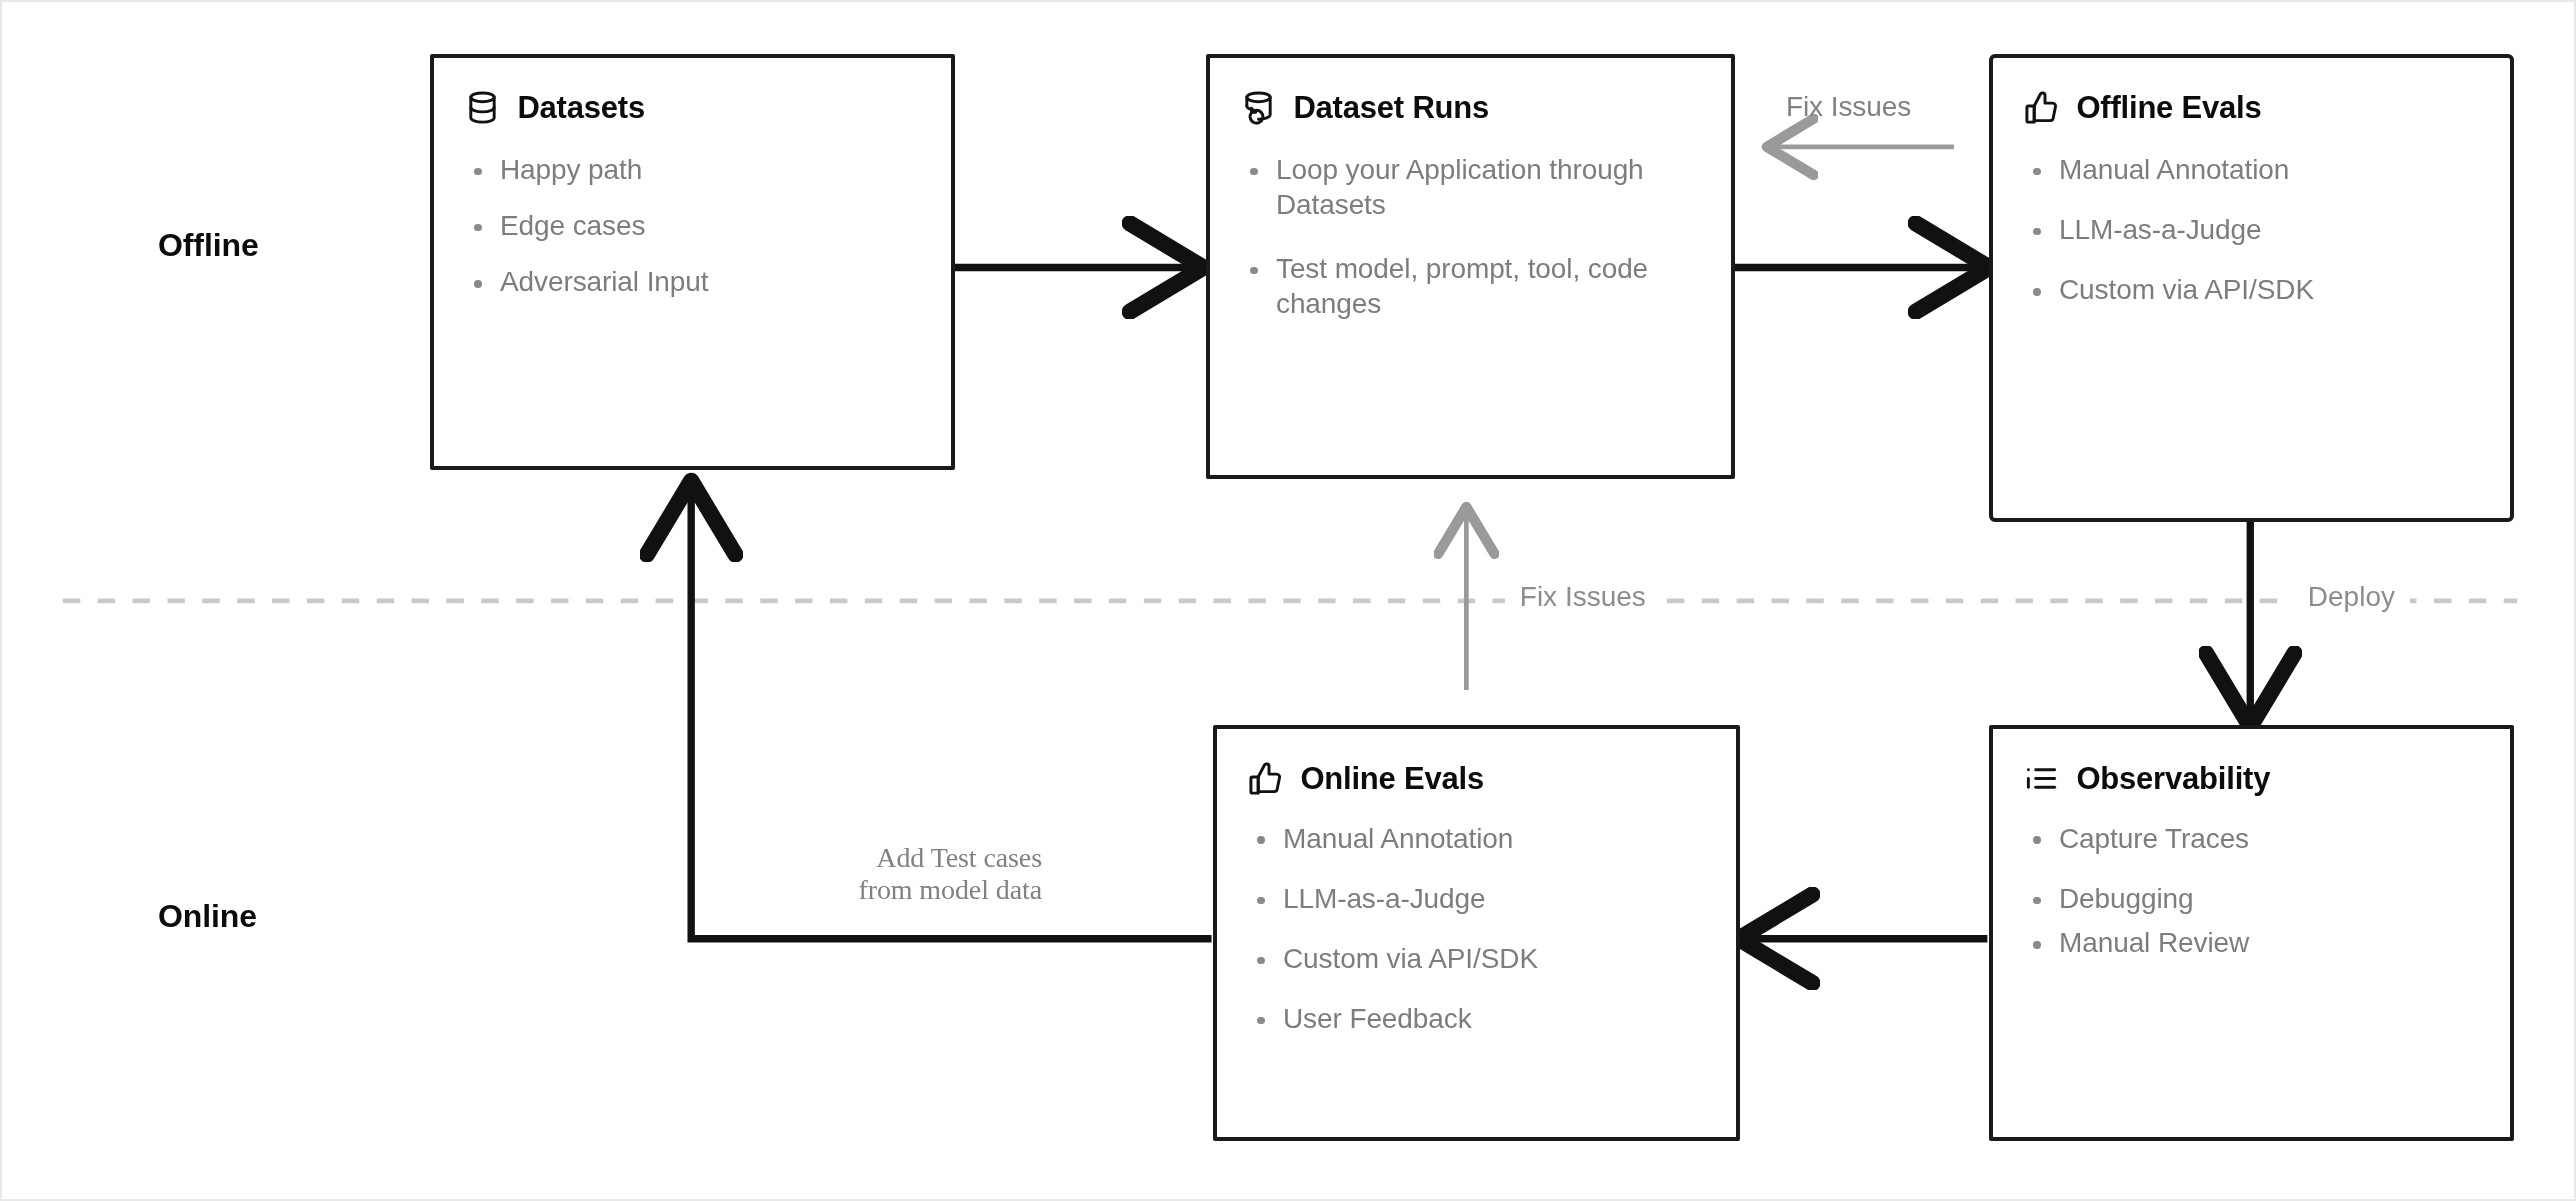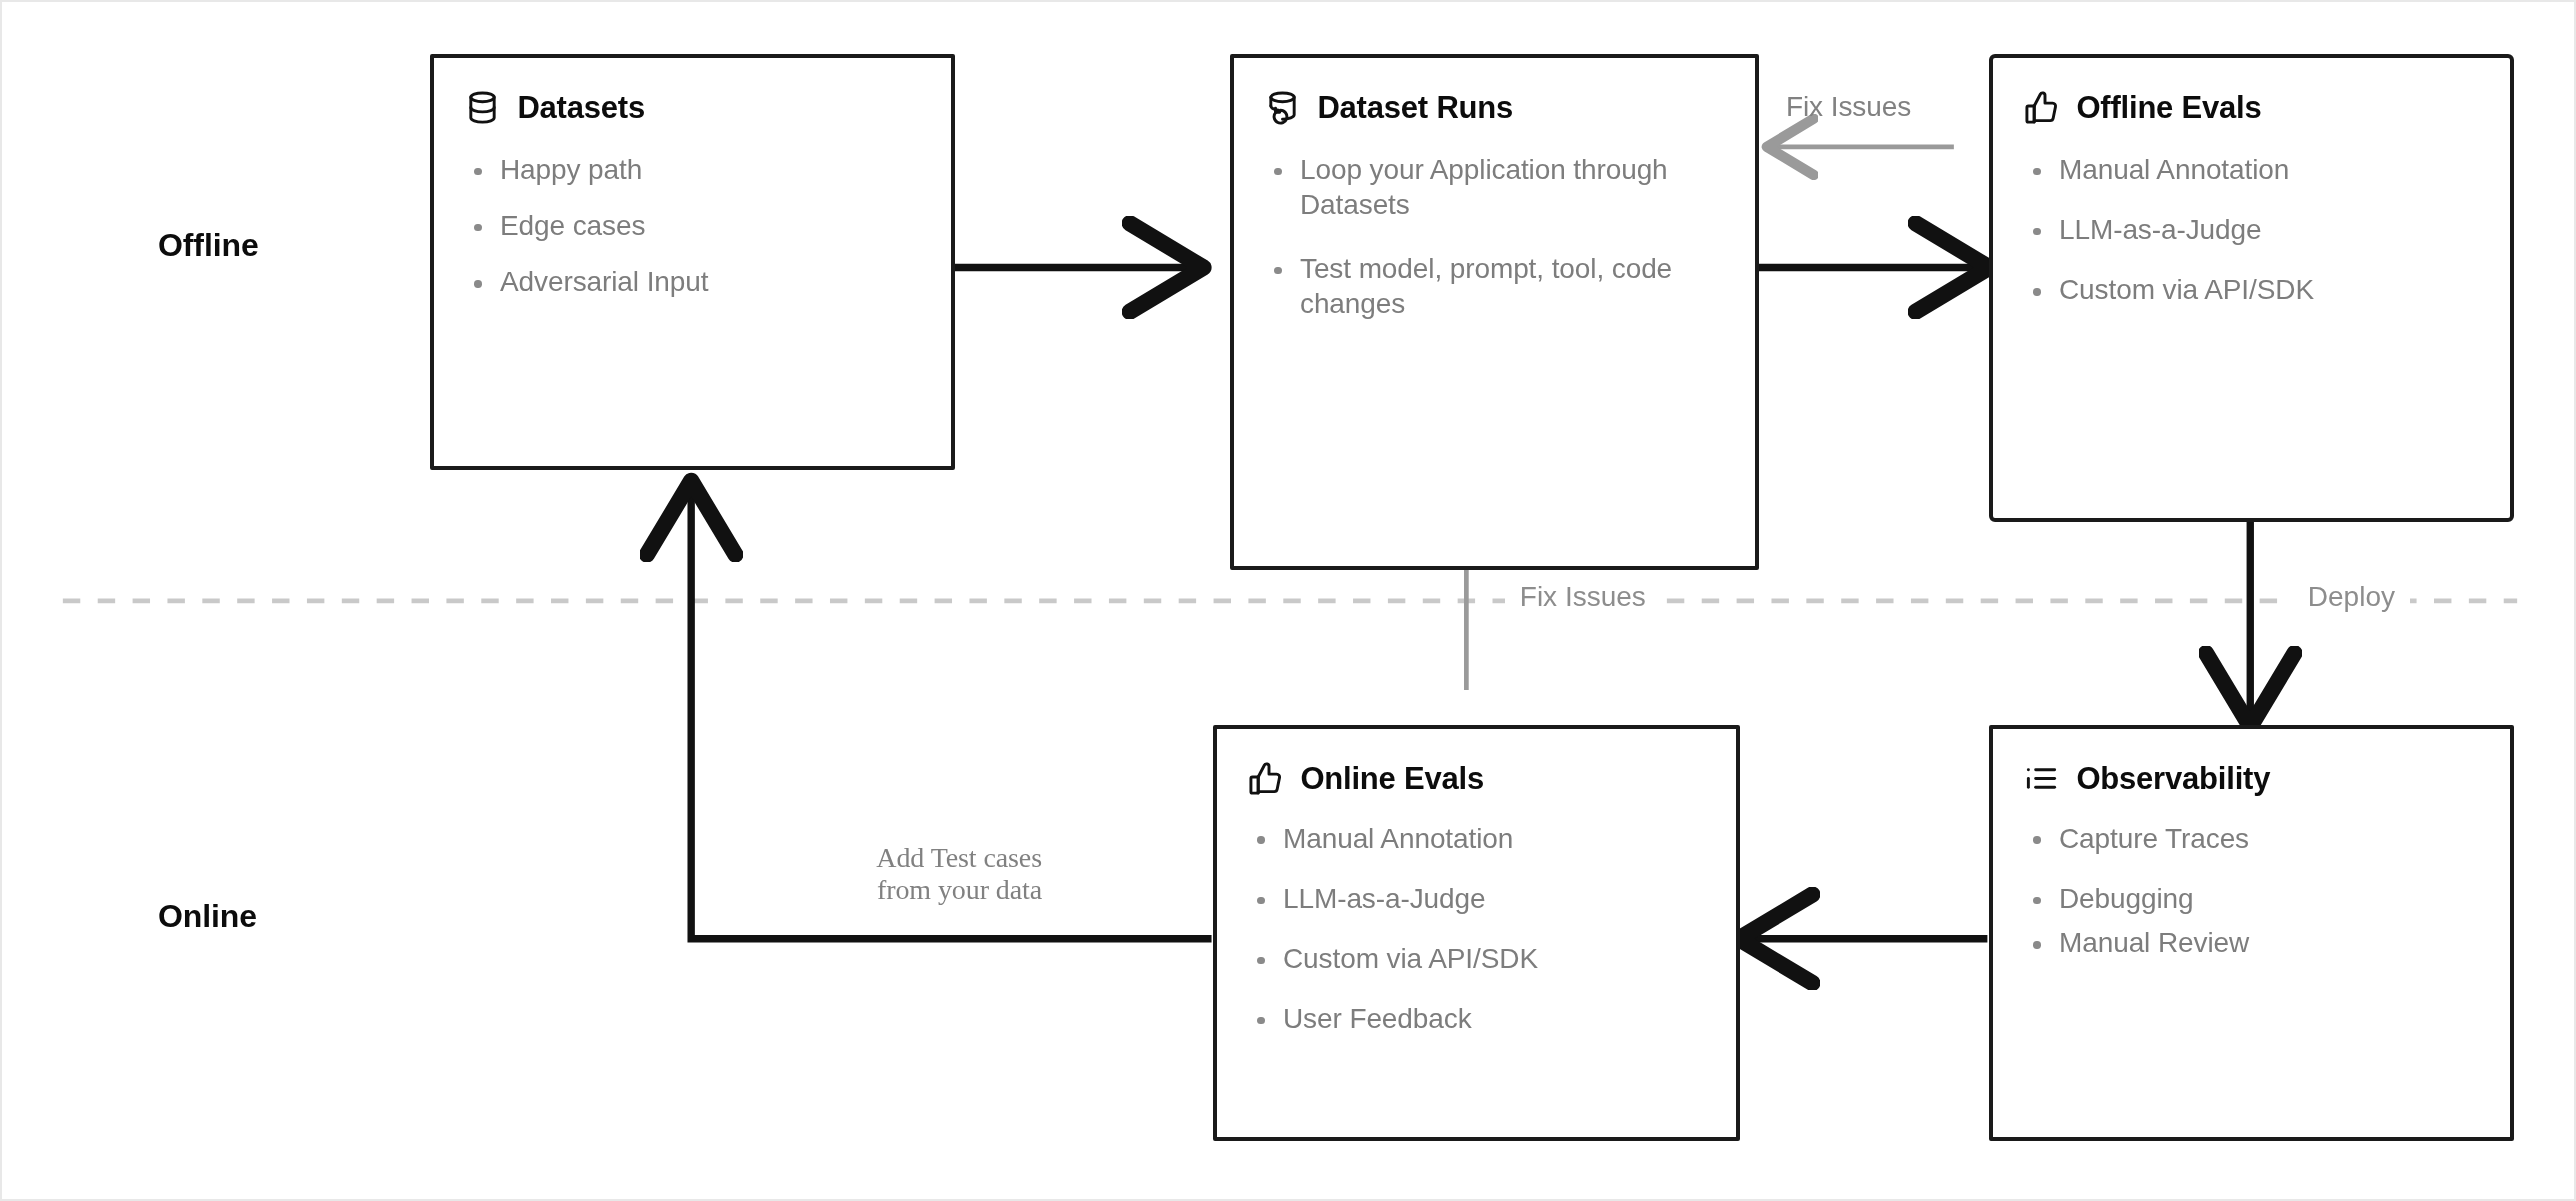--- a/index.html
+++ b/index.html
@@ -141,42 +141,42 @@
   <div class="lane-label" style="left:156px; top:896px;">Online</div>
 
   <div class="edge-label" style="left:1784px; top:89px;">Fix Issues</div>
 
   <div class="lane-divider-label" style="left:1503px; top:581px;">Fix Issues</div>
 
   <div class="lane-divider-label" style="left:2291px; top:581px;">Deploy</div>
 
   <div class="edge-label centered" style="left:812px; top:840px; width:228px;">
     <span>Add Test cases</span><br>
-    <span>from your data</span>
+    <span>from model data</span>
   </div>
 
   <div class="node" style="left:428px; top:52px; width:525px; height:416px;">
     <div class="node-head">
       <span class="node-icon">
         <svg viewBox="0 0 24 24" fill="none" stroke="currentColor" stroke-width="2" stroke-linecap="round" stroke-linejoin="round">
           <ellipse cx="12" cy="5" rx="8" ry="3"></ellipse>
           <path d="M4 5v14c0 1.66 3.58 3 8 3s8-1.34 8-3V5"></path>
           <path d="M4 12c0 1.66 3.58 3 8 3s8-1.34 8-3"></path>
         </svg>
       </span>
       <span class="node-title">Datasets</span>
     </div>
     <ul class="bullets">
       <li>Happy path</li>
       <li>Edge cases</li>
       <li>Adversarial Input</li>
     </ul>
   </div>
 
-  <div class="node" style="left:1204px; top:52px; width:529px; height:516px;margin-left:24px;">
+  <div class="node" style="left:1204px; top:52px; width:529px; height:425px;">
     <div class="node-head">
       <span class="node-icon">
         <svg viewBox="0 0 24 24" fill="none" stroke="currentColor" stroke-width="2" stroke-linecap="round" stroke-linejoin="round">
           <ellipse cx="12" cy="5" rx="8" ry="3"></ellipse>
           <path d="M4 5v6"></path>
           <path d="M20 5v12c0 1.66-3.58 3-8 3"></path>
           <path d="M4 11c0 1.3 2.2 2.4 5.3 2.85"></path>
           <path d="M7.5 15.2a4.4 4.4 0 1 0 3.1-1.3"></path>
           <path d="M7.2 12.4v2.9h2.9"></path>
         </svg>

